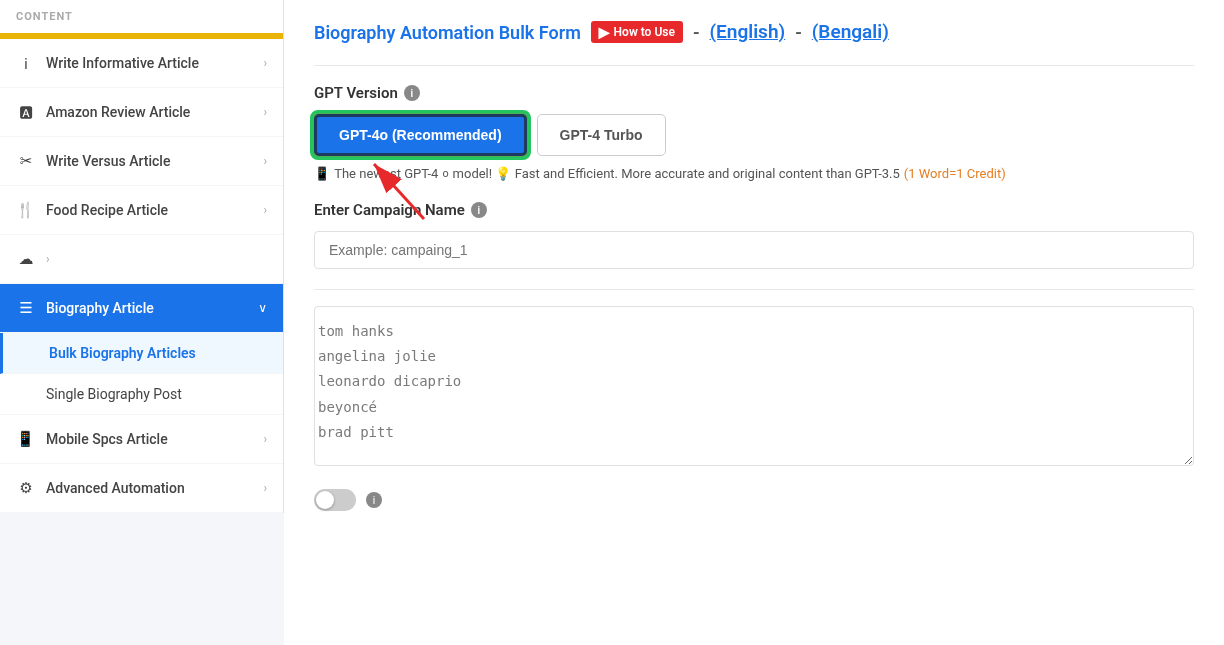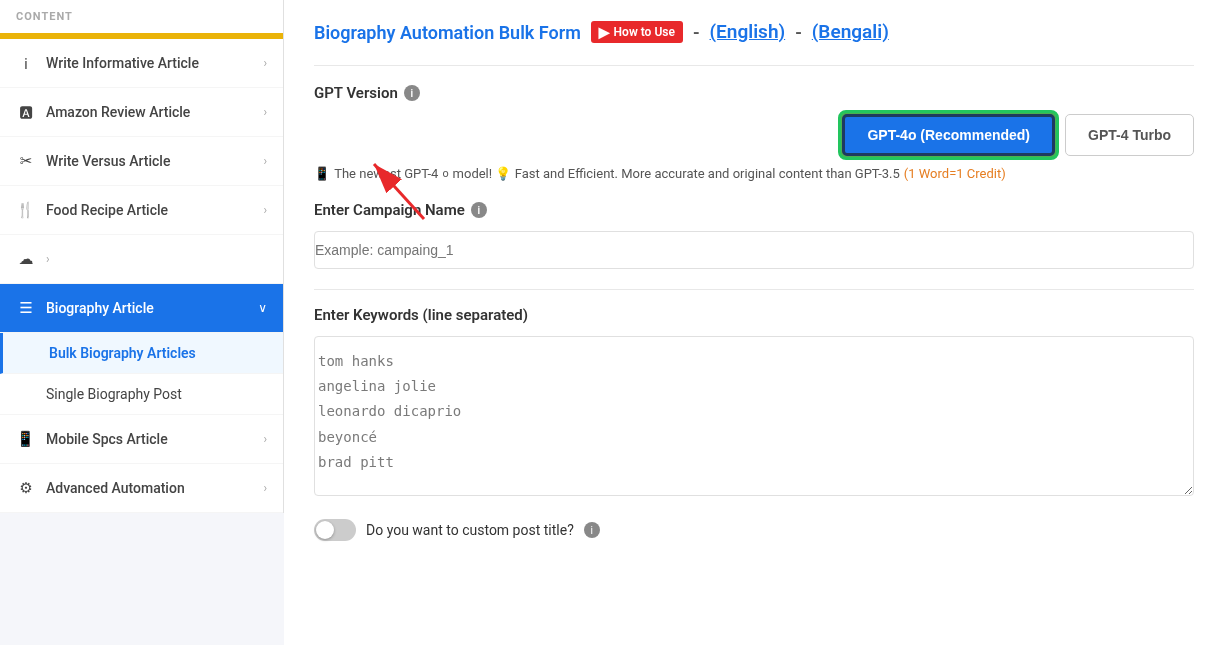--- a/index.html
+++ b/index.html
@@ -24,32 +24,32 @@
     
     .page-title { font-size: 18px; font-weight: 600; color: #1a73e8; display: flex; align-items: flex-end; gap: 10px; margin-bottom: 22px; flex-wrap: wrap; }
     .page-title .how-to { background: #e8292b; color: #fff; font-size: 12px; padding: 3px 8px; border-radius: 3px; display: flex; align-items: center; gap: 4px; font-weight: 600; }
     .page-title .lang-link { color: #1a73e8; font-size: 19px; text-decoration: underline; cursor: pointer; }
 
     
     .section-label { font-size: 15px; font-weight: 600; color: #333; margin-bottom: 12px; display: flex; align-items: center; gap: 6px; }
     .info-icon { width: 16px; height: 16px; background: #888; border-radius: 50%; color: #fff; font-size: 10px; display: inline-flex; align-items: center; justify-content: center; cursor: pointer; flex-shrink: 0; }
 
     
-    .gpt-buttons { display: flex; gap: 10px; margin-bottom: 10px; justify-content: flex-end; }
+    .gpt-buttons { display: flex; gap: 10px; margin-bottom: 10px; }
     .gpt-btn { padding: 10px 22px; font-size: 14px; font-weight: 600; border-radius: 5px; cursor: pointer; border: 2px solid transparent; transition: all 0.15s; }
     .gpt-btn.selected { background: #1a73e8; color: #fff; border: 3px solid #1e3a5f; box-shadow: 0 0 0 2px #4CAF50; }
     .gpt-btn.unselected { background: #fff; color: #555; border: 1px solid #ccc; }
 
     
     .gpt-desc { font-size: 13px; color: #555; margin-bottom: 20px; display: flex; align-items: center; gap: 4px; flex-wrap: wrap; }
     .gpt-desc .credit { color: #e67e22; }
 
     
     .form-section { margin-bottom: 20px; }
-    .form-input { width: 100%; padding: 10px 0; border: 1px solid #e0e0e0; border-radius: 4px; font-size: 14px; color: #aaa; outline: none; }
+    .form-input { width: 100%; padding: 10px 14px; border: 1px solid #e0e0e0; border-radius: 4px; font-size: 14px; color: #aaa; outline: none; }
 
     
     .keywords-textarea { width: 100%; min-height: 160px; padding: 12px 3px; border: 1px solid #e0e0e0; border-radius: 4px; font-size: 14px; color: #7a7a7a; outline: none; resize: vertical; line-height: 1.8; }
 
     
     .toggle-row { display: flex; align-items: center; gap: 10px; margin-top: 16px; }
     .toggle { width: 42px; height: 22px; background: #ccc; border-radius: 11px; position: relative; cursor: pointer; flex-shrink: 0; }
     .toggle-knob { width: 18px; height: 18px; background: #fff; border-radius: 50%; position: absolute; top: 2px; left: 2px; transition: left 0.2s; box-shadow: 0 1px 3px rgba(0,0,0,0.3); }
     .toggle-label { font-size: 14px; color: #333; }
 
@@ -177,31 +177,27 @@
     <div class="section-label">
       <span>Enter Campaign Name</span>
       <span class="info-icon">i</span>
     </div>
     <input type="text" class="form-input" placeholder="Example: campaing_1" style="">
   </div>
 
   <div style="height:1px; background:#e8e8e8; margin-bottom:16px;"></div>
 
   <div class="form-section">
-    <div class="section-label">
-      <span>Enter Keywords (line separated)</span>
-    </div>
     <textarea class="keywords-textarea" style="">tom hanks
 angelina jolie
 leonardo dicaprio
 beyoncé
 brad pitt</textarea>
   </div>
 
   <div class="toggle-row">
     <div class="toggle">
       <div class="toggle-knob"></div>
     </div>
-    <span class="toggle-label">Do you want to custom post title?</span>
     <span class="info-icon">i</span>
   </div>
 
 </main>
 
 </body></html>

